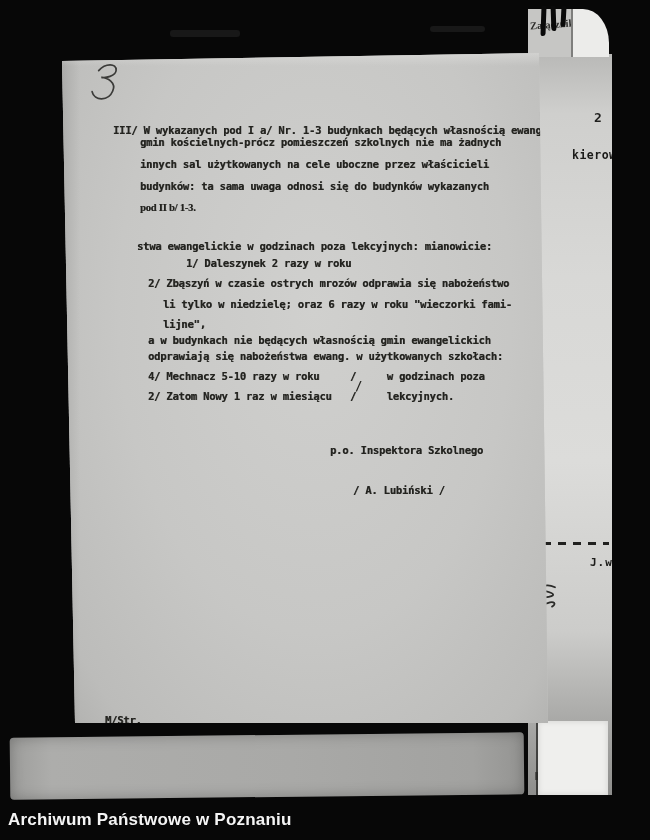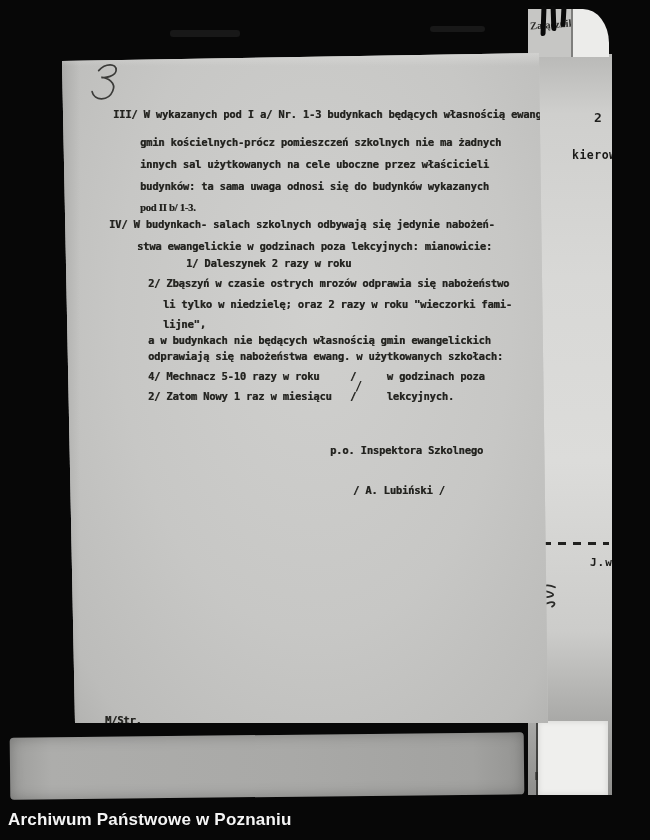--- a/index.html
+++ b/index.html
@@ -89,30 +89,29 @@
   <div class="corner-white"></div>
   <div class="bind-mark" style="left:541px;top:6px;height:30px;transform:rotate(2deg);"></div>
   <div class="bind-mark" style="left:551px;top:6px;height:25px;transform:rotate(-2deg);"></div>
   <div class="bind-mark" style="left:561px;top:6px;height:21px;transform:rotate(3deg);"></div>
 
   <div class="main-page">
     <svg class="hand3" width="32" height="48" viewBox="0 0 32 48">
       <path d="M 8 12 C 13 3 24 1 25 8 C 26 14 16 18 12 18 C 18 17 28 20 26 29 C 24 40 10 43 6 34" fill="none" stroke="#3b3b39" stroke-width="1.7" stroke-linecap="round"></path>
     </svg>
 
-    <div class="tline" style="left:51px;top:56px;">III/ W wykazanych pod I a/ Nr. 1-3 budynkach będących własnością ewang</div>
+    <div class="tline" style="left:51px;top:72px;">III/ W wykazanych pod I a/ Nr. 1-3 budynkach będących własnością ewang</div>
     <div class="tline" style="left:78px;top:84px;">gmin kościelnych-prócz pomieszczeń szkolnych nie ma żadnych</div>
     <div class="tline" style="left:78px;top:106px;">innych sal użytkowanych na cele uboczne przez właścicieli</div>
     <div class="tline" style="left:78px;top:128px;">budynków: ta sama uwaga odnosi się do budynków wykazanych</div>
     <div class="tline" style="left:78px;top:150px;font-family:Liberation Serif, serif;">pod II b/ 1-3.</div>
-    <div class="tline" style="left:47px;top:166px;">IV/ W budynkach- salach szkolnych odbywają się jedynie nabożeń-</div>
     <div class="tline" style="left:75px;top:188px;">stwa ewangelickie w godzinach poza lekcyjnych: mianowicie:</div>
     <div class="tline" style="left:86px;top:205px;margin-left:38px;">1/ Daleszynek 2 razy w roku</div>
     <div class="tline" style="left:86px;top:225px;">2/ Zbąszyń w czasie ostrych mrozów odprawia się nabożeństwo</div>
-    <div class="tline" style="left:101px;top:246px;">li tylko w niedzielę; oraz 2 razy w roku "wieczorki fami-</div>
+    <div class="tline" style="left:101px;top:246px;">li tylko w niedzielę; oraz 6 razy w roku "wieczorki fami-</div>
     <div class="tline" style="left:101px;top:266px;">lijne",</div>
     <div class="tline" style="left:86px;top:282px;">a w budynkach nie będących własnością gmin ewangelickich</div>
     <div class="tline" style="left:86px;top:298px;">odprawiają się nabożeństwa ewang. w użytkowanych szkołach:</div>
     <div class="tline" style="left:86px;top:318px;">4/ Mechnacz 5-10 razy w roku     /     w godzinach poza</div>
     <div class="tline" style="left:86px;top:338px;">2/ Zatom Nowy 1 raz w miesiącu   /     lekcyjnych.</div>
 
     <div class="brace-slash" style="left:293px;top:327px;">/</div>
 
     <div class="tline" style="left:268px;top:392px;">p.o. Inspektora Szkolnego</div>
     <div class="tline" style="left:291px;top:432px;">/ A. Lubiński /</div>

